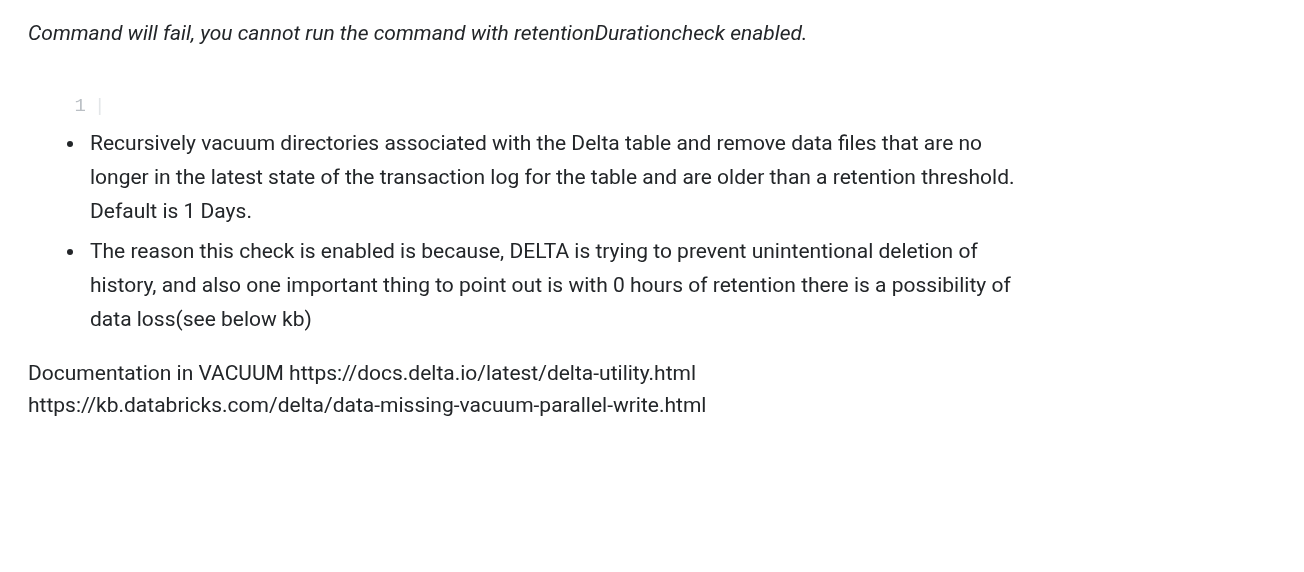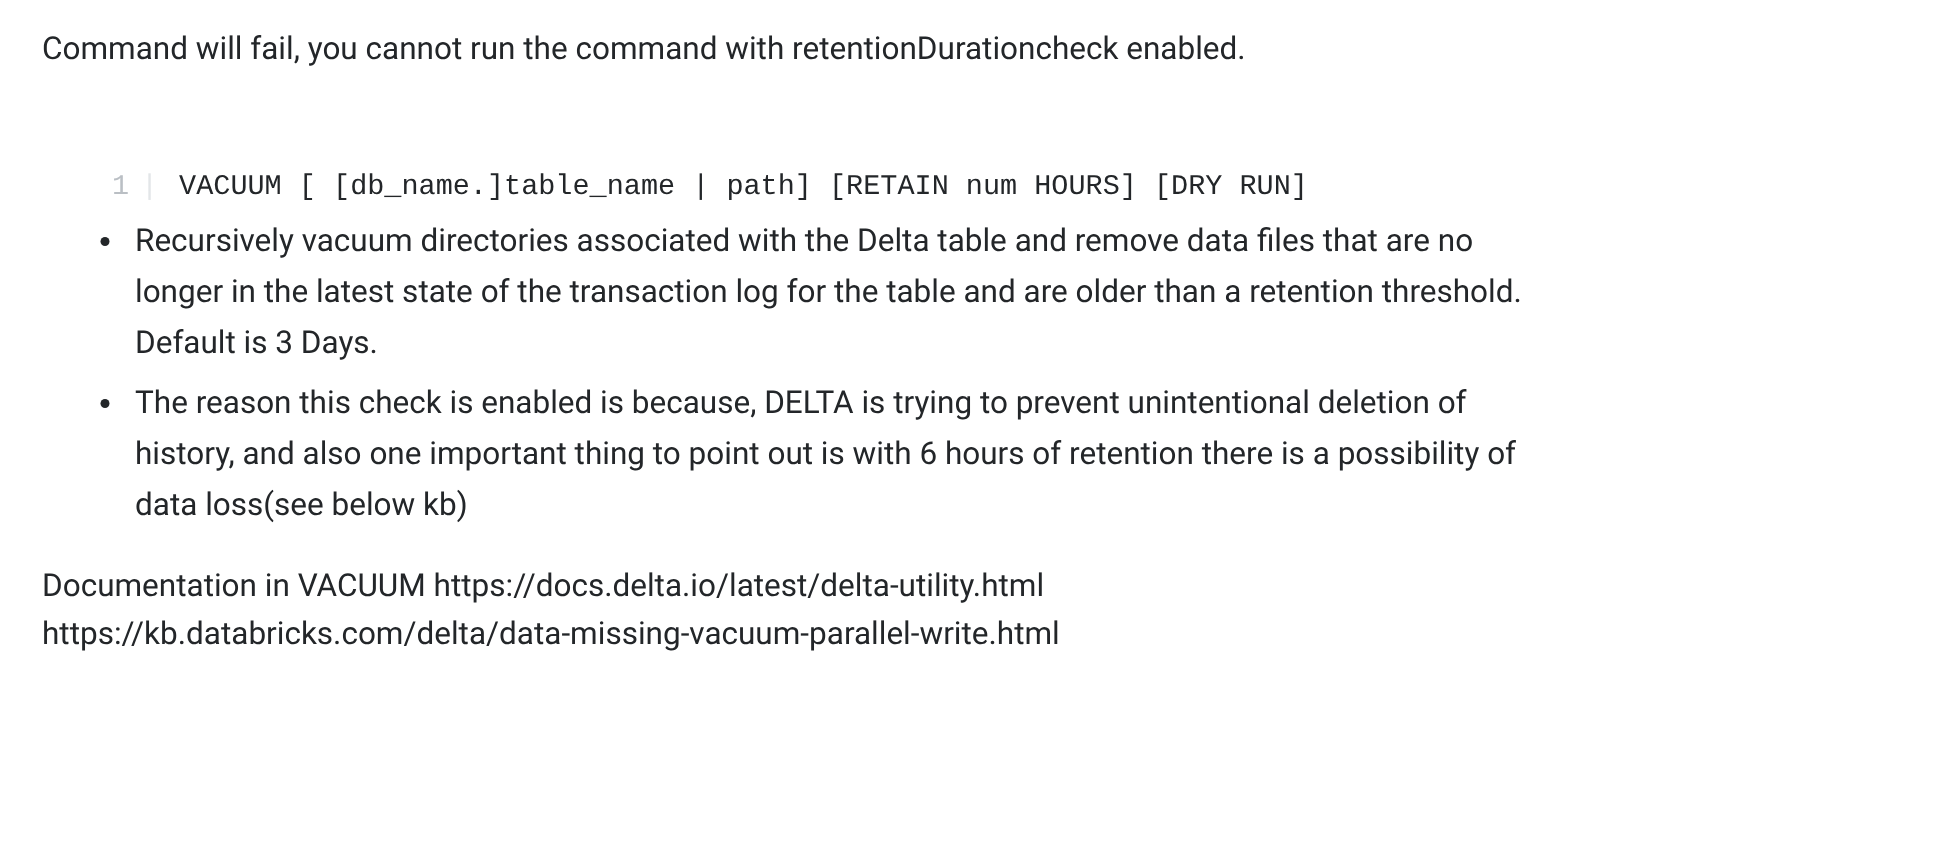--- a/index.html
+++ b/index.html
@@ -10,21 +10,22 @@
   body {
     font-family: -apple-system, BlinkMacSystemFont, "Segoe UI", Roboto, Helvetica, Arial, sans-serif;
     font-size: 21px;
     line-height: 1.5;
     color: #232629;
     padding: 18px 28px;
     background: #ffffff;
     width: 1304px;
   }
   .intro-para {
-    margin-bottom: 60px;
+    margin-bottom: 42px;
+    font-style: italic;
   }
   .code-block {
     display: flex;
     align-items: baseline;
     margin-bottom: 4px;
     margin-left: 40px;
   }
   .code-line-number {
     font-family: "SFMono-Regular", Consolas, "Liberation Mono", Menlo, monospace;
     font-size: 19px;
@@ -65,26 +66,25 @@
   }
 </style>
 </head>
 <body>
 
 <p class="intro-para">Command will fail, you cannot run the command with retentionDurationcheck enabled.</p>
 
 <div class="code-block">
   <span class="code-line-number">1</span>
   <span class="code-divider">|</span>
-  <span class="code-content">VACUUM [ [db_name.]table_name | path] [RETAIN num HOURS] [DRY RUN]</span>
 </div>
 
 <ul class="bullet-list">
-  <li>Recursively vacuum directories associated with the Delta table and remove data files that are no longer in the latest state of the transaction log for the table and are older than a retention threshold. Default is 3 Days.</li>
-  <li>The reason this check is enabled is because, DELTA is trying to prevent unintentional deletion of history, and also one important thing to point out is with 6 hours of retention there is a possibility of data loss(see below kb)</li>
+  <li>Recursively vacuum directories associated with the Delta table and remove data files that are no longer in the latest state of the transaction log for the table and are older than a retention threshold. Default is 1 Days.</li>
+  <li>The reason this check is enabled is because, DELTA is trying to prevent unintentional deletion of history, and also one important thing to point out is with 0 hours of retention there is a possibility of data loss(see below kb)</li>
 </ul>
 
 <p class="doc-line">
   <span>Documentation in VACUUM </span><span>https://docs.delta.io/latest/delta-utility.html</span>
 </p>
 
 <p class="doc-line">
   <span>https://kb.databricks.com/delta/data-missing-vacuum-parallel-write.html</span>
 </p>
 

